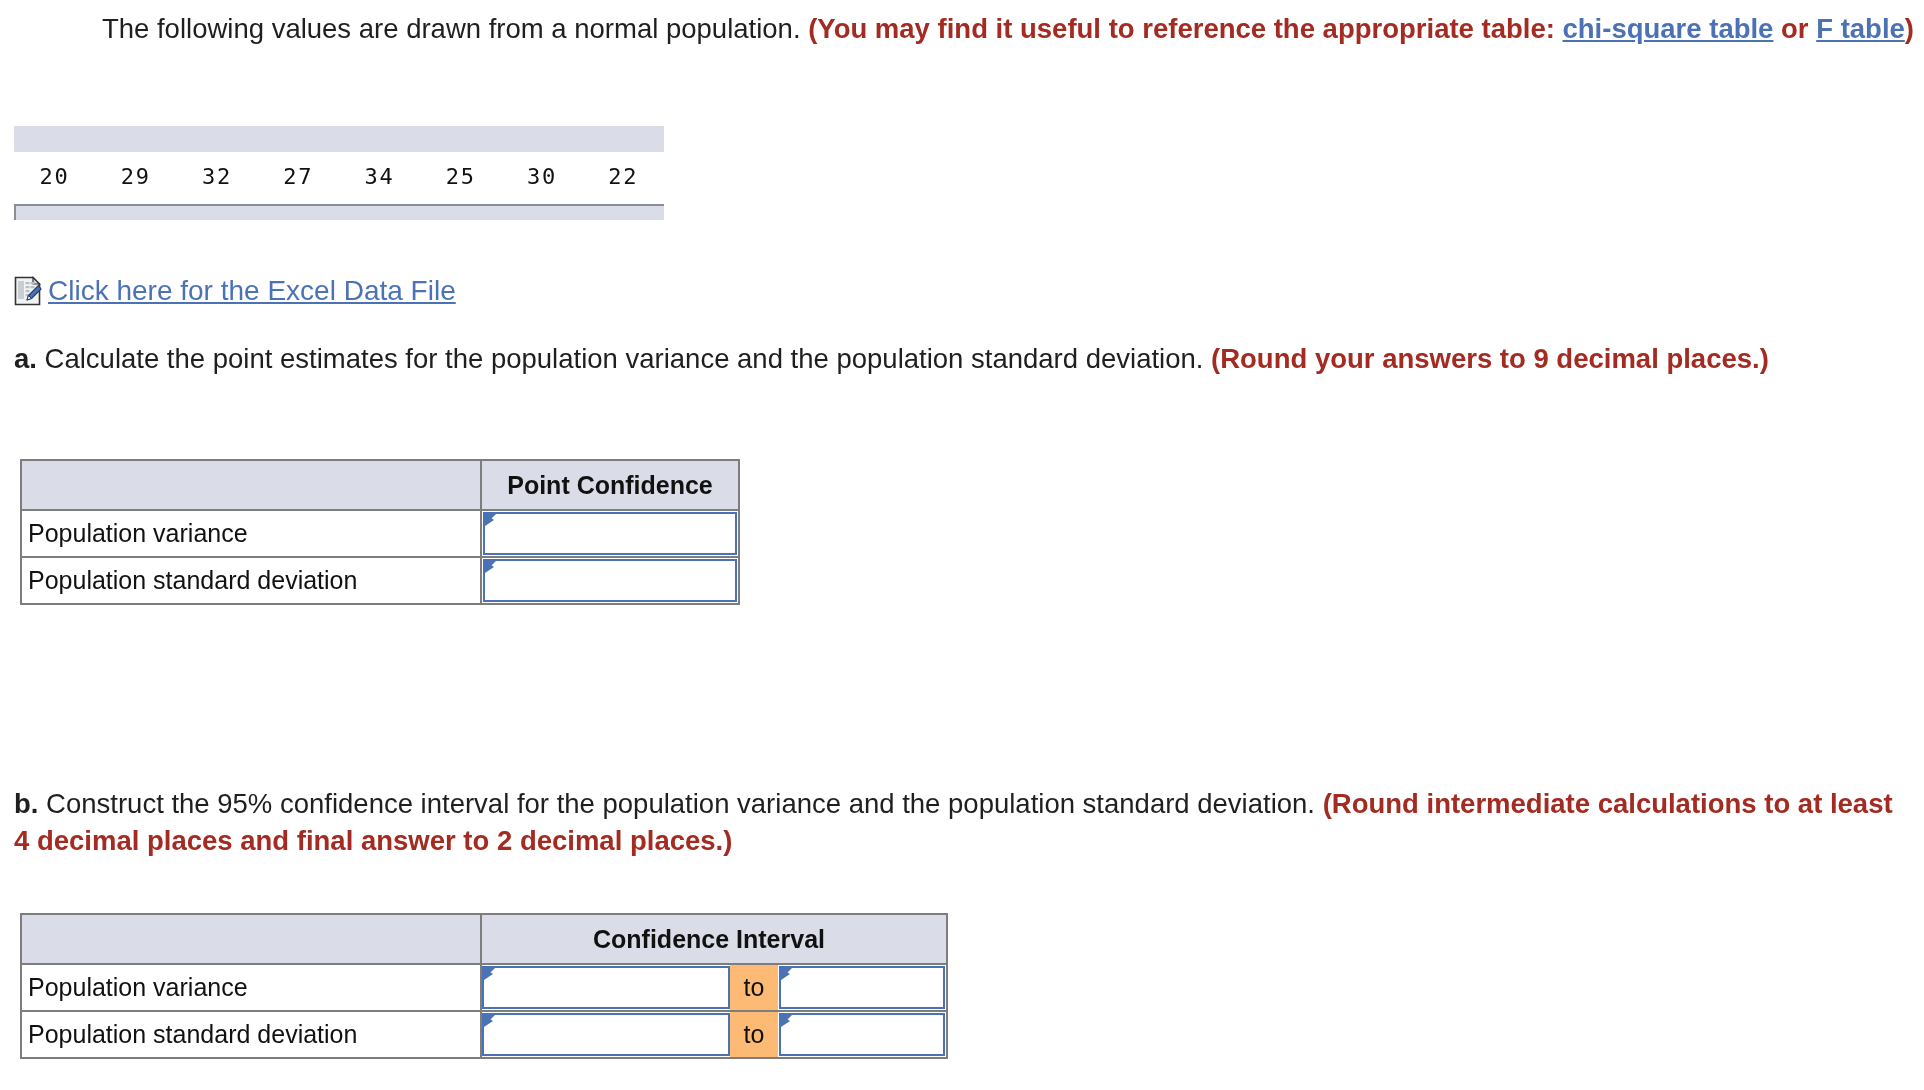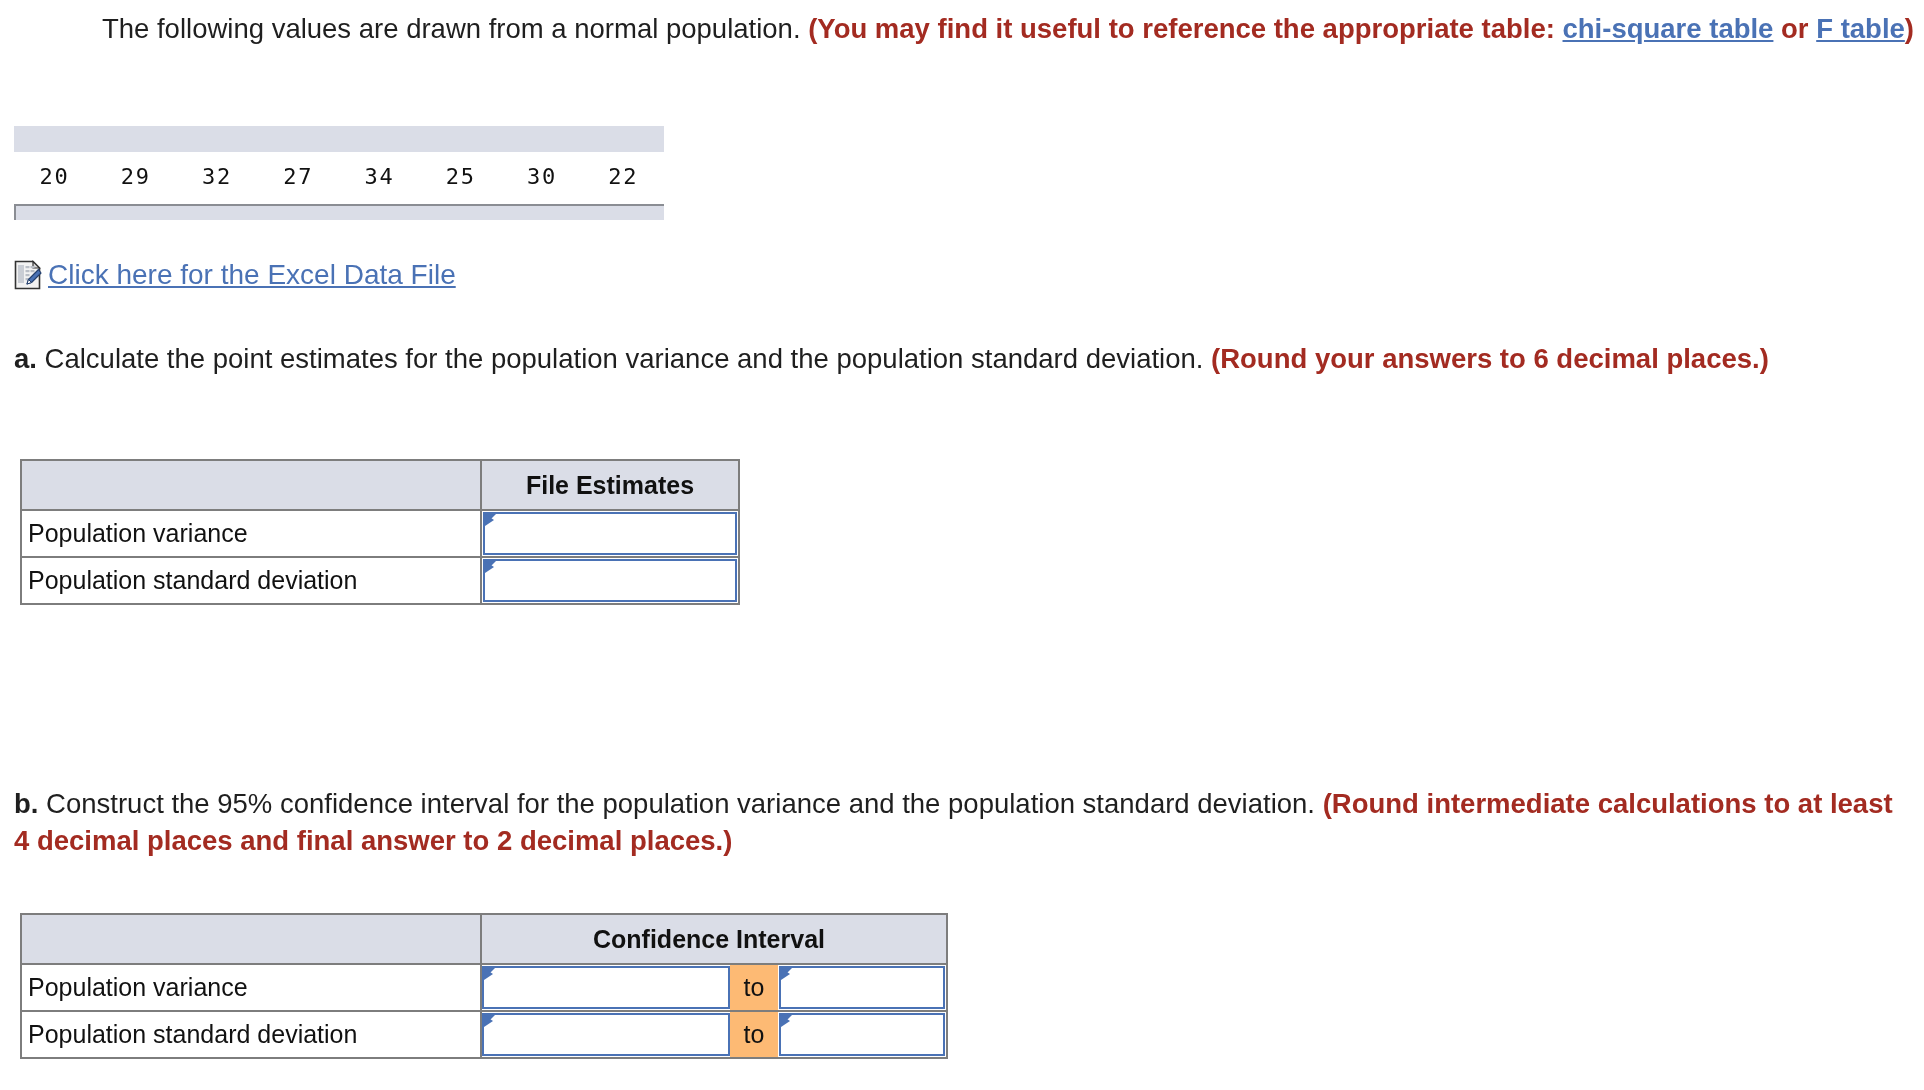--- a/index.html
+++ b/index.html
@@ -78,21 +78,21 @@
     width: 648px;
     background: #dadde7;
     border-top: 2px solid #8a8d93;
     border-left: 2px solid #8a8d93;
   }
 
   
   .excel-row {
     position: absolute;
     left: 14px;
-    top: 260px;
+    top: 276px;
     display: flex;
     align-items: center;
     gap: 6px;
   }
   .excel-icon {
     width: 28px;
     height: 30px;
     position: relative;
     display: inline-block;
   }
@@ -262,27 +262,27 @@
           <rect x="11.5" y="18" width="4" height="2.2"></rect>
         </g>
         <path d="M24.5 9.5 L14.5 19.5 L13 24 L17.5 22.5 L27 13 Z" fill="#4a72b5" stroke="#24406e" stroke-width="1.2" stroke-linejoin="round"></path>
         <path d="M13 24 L17.5 22.5 L14.5 19.5 Z" fill="#ffffff" stroke="#24406e" stroke-width="1"></path>
       </svg>
     </span>
     <a class="excel-link">Click here for the Excel Data File</a>
   </div>
 
   <div class="part-text" id="part-a-text">
-    <b class="letter">a.</b><span> Calculate the point estimates for the population variance and the population standard deviation. </span><span class="red">(Round your answers to 6 decimal places.)</span>
+    <b class="letter">a.</b><span> Calculate the point estimates for the population variance and the population standard deviation. </span><span class="red">(Round your answers to 9 decimal places.)</span>
   </div>
 
   <div class="ansbox" id="table-point-estimates">
     <div class="row header">
       <div class="cell-label c1"></div>
-      <div class="cell-head c2">File Estimates</div>
+      <div class="cell-head c2">Point Confidence</div>
     </div>
     <div class="row body">
       <div class="cell-label c1">Population variance</div>
       <div class="cell-input-wrap c2">
         <div class="tinput"></div>
       </div>
     </div>
     <div class="row body">
       <div class="cell-label c1">Population standard deviation</div>
       <div class="cell-input-wrap c2">

